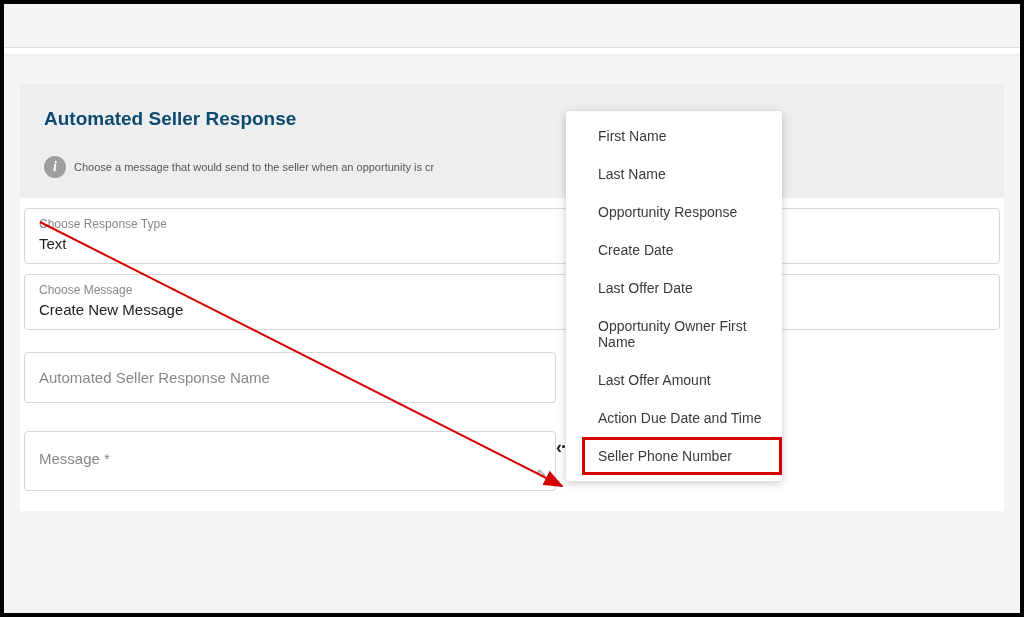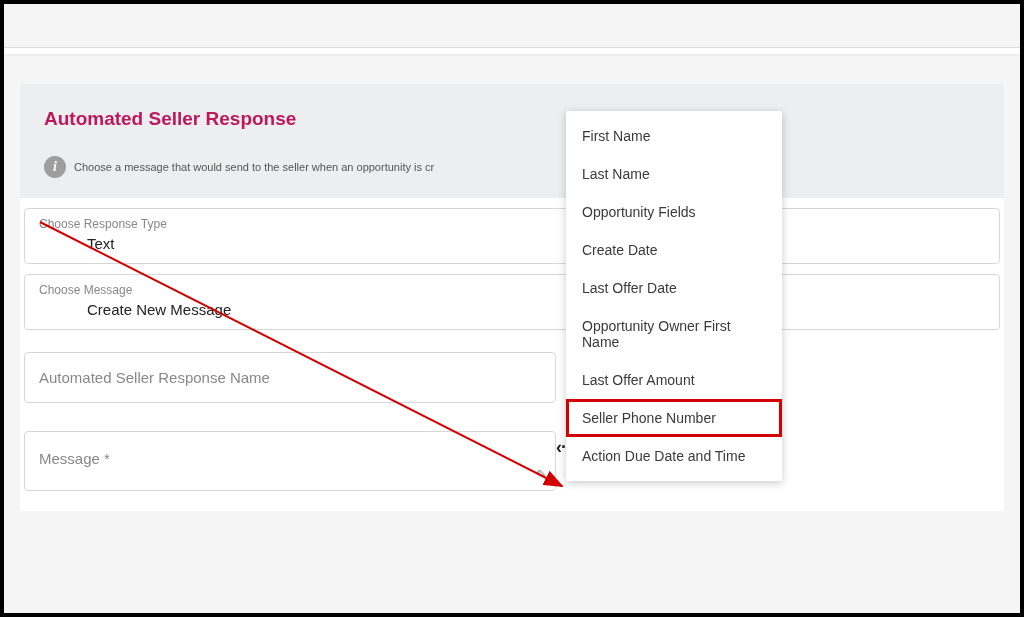--- a/index.html
+++ b/index.html
@@ -3,43 +3,43 @@
 <meta charset="utf-8">
 <style>
 * { box-sizing: border-box; margin: 0; padding: 0; }
 html, body { width: 1024px; height: 617px; font-family: Arial, Helvetica, sans-serif; background: #fff; }
 .outer-frame { width: 1024px; height: 617px; border: 4px solid #000; position: relative; background: #f5f5f5; overflow: hidden; }
 .top-bar { height: 44px; background: #f5f5f5; border-bottom: 1px solid #ddd; }
 .white-band { height: 8px; background: #fff; border-bottom: 2px solid #eee; }
 .content { padding: 0; position: relative; }
 
 .panel-header { background: #eceeef; padding: 24px 24px 20px 24px; margin: 28px 16px 0 16px; border-top-left-radius: 4px; border-top-right-radius: 4px; }
-.panel-header h2 { font-size: 19px; font-weight: 700; color: #be185d; margin-bottom: 26px; }
+.panel-header h2 { font-size: 19px; font-weight: 700; color: #0c4a6e; margin-bottom: 26px; }
 .info-row { display: flex; align-items: center; gap: 8px; }
 .info-icon-wrap { width: 22px; height: 22px; border-radius: 50%; background: #9e9e9e; color: #fff; display: flex; align-items: center; justify-content: center; font-family: Georgia, serif; font-style: italic; font-weight: bold; font-size: 14px; flex-shrink: 0; }
 .info-row .desc { color: #555; font-size: 11px; }
 
 .form-area { background: #fff; margin: 0 16px; padding: 10px 4px 20px 4px; }
 
 .field { border: 1px solid #d7d7d7; border-radius: 4px; padding: 8px 14px 10px 14px; margin-top: 10px; background: #fff; }
 .field.first { margin-top: 0; }
 .field-label { display: block; font-size: 12px; color: #888; margin-bottom: 4px; }
-.field-value { font-size: 15px; color: #222; margin-left: 48px; }
+.field-value { font-size: 15px; color: #222; }
 
 .plain-field { border: 1px solid #d7d7d7; border-radius: 4px; padding: 16px 14px; margin-top: 22px; background: #fff; color: #888; font-size: 15px; width: 532px; }
 
 .msg-row { display: flex; margin-top: 28px; align-items: flex-start; }
 .msg-box { border: 1px solid #d7d7d7; border-radius: 4px; padding: 18px 14px 8px 14px; width: 532px; min-height: 60px; position: relative; background: #fff; }
 .msg-box .lbl { color: #888; font-size: 15px; }
 .msg-resize { position: absolute; right: 8px; bottom: 8px; color: #888; font-size: 13px; pointer-events: none; }
 .code-toggle { font-size: 18px; color: #222; padding-top: 6px; user-select: none; cursor: pointer; font-weight: bold; letter-spacing: -1px; }
 
 
 .menu { position: absolute; top: 27px; left: 562px; width: 216px; background: #fff; border-radius: 2px; box-shadow: 0 2px 8px rgba(0,0,0,.22); padding: 6px 0; z-index: 10; }
-.menu-item { padding: 11px 16px; font-size: 14px; color: #3a3a3a; cursor: pointer; display: flex; justify-content: space-between; align-items: center; }
+.menu-item { padding: 11px 16px; font-size: 14px; color: #3a3a3a; cursor: pointer; display: flex; justify-content: space-between; align-items: center; margin-left: 16px; }
 .menu-item.hl { outline: 3px solid #d40000; outline-offset: -3px; }
 .caret-right { font-size: 12px; color: #777; }
 
 .arrow-layer { position: absolute; inset: 0; pointer-events: none; z-index: 9; }
 </style>
 </head>
 <body>
 
 <div class="outer-frame">
   <div class="top-bar"></div>
@@ -80,39 +80,39 @@
     </div>
 
     <div class="menu">
       <div class="menu-item">
           <span>First Name</span>
         </div>
       <div class="menu-item">
           <span>Last Name</span>
         </div>
       <div class="menu-item">
-          <span>Opportunity Fields</span>
+          <span>Opportunity Response</span>
         </div>
       <div class="menu-item">
           <span>Create Date</span>
         </div>
       <div class="menu-item">
           <span>Last Offer Date</span>
         </div>
       <div class="menu-item">
           <span>Opportunity Owner First Name</span>
         </div>
       <div class="menu-item">
           <span>Last Offer Amount</span>
         </div>
+      <div class="menu-item">
+          <span>Action Due Date and Time</span>
+        </div>
       <div class="menu-item hl">
           <span>Seller Phone Number</span>
-        </div>
-      <div class="menu-item">
-          <span>Action Due Date and Time</span>
         </div>
     </div>
 
     <svg class="arrow-layer" width="1024" height="560">
       <defs>
         <marker id="arrowhead" markerWidth="10" markerHeight="8" refX="9" refY="4" orient="auto">
           <polygon points="0 0, 10 4, 0 8" fill="#d40000"></polygon>
         </marker>
       </defs>
       <line x1="36" y1="138" x2="558" y2="402" stroke="#d40000" stroke-width="2" marker-end="url(#arrowhead)"></line>

